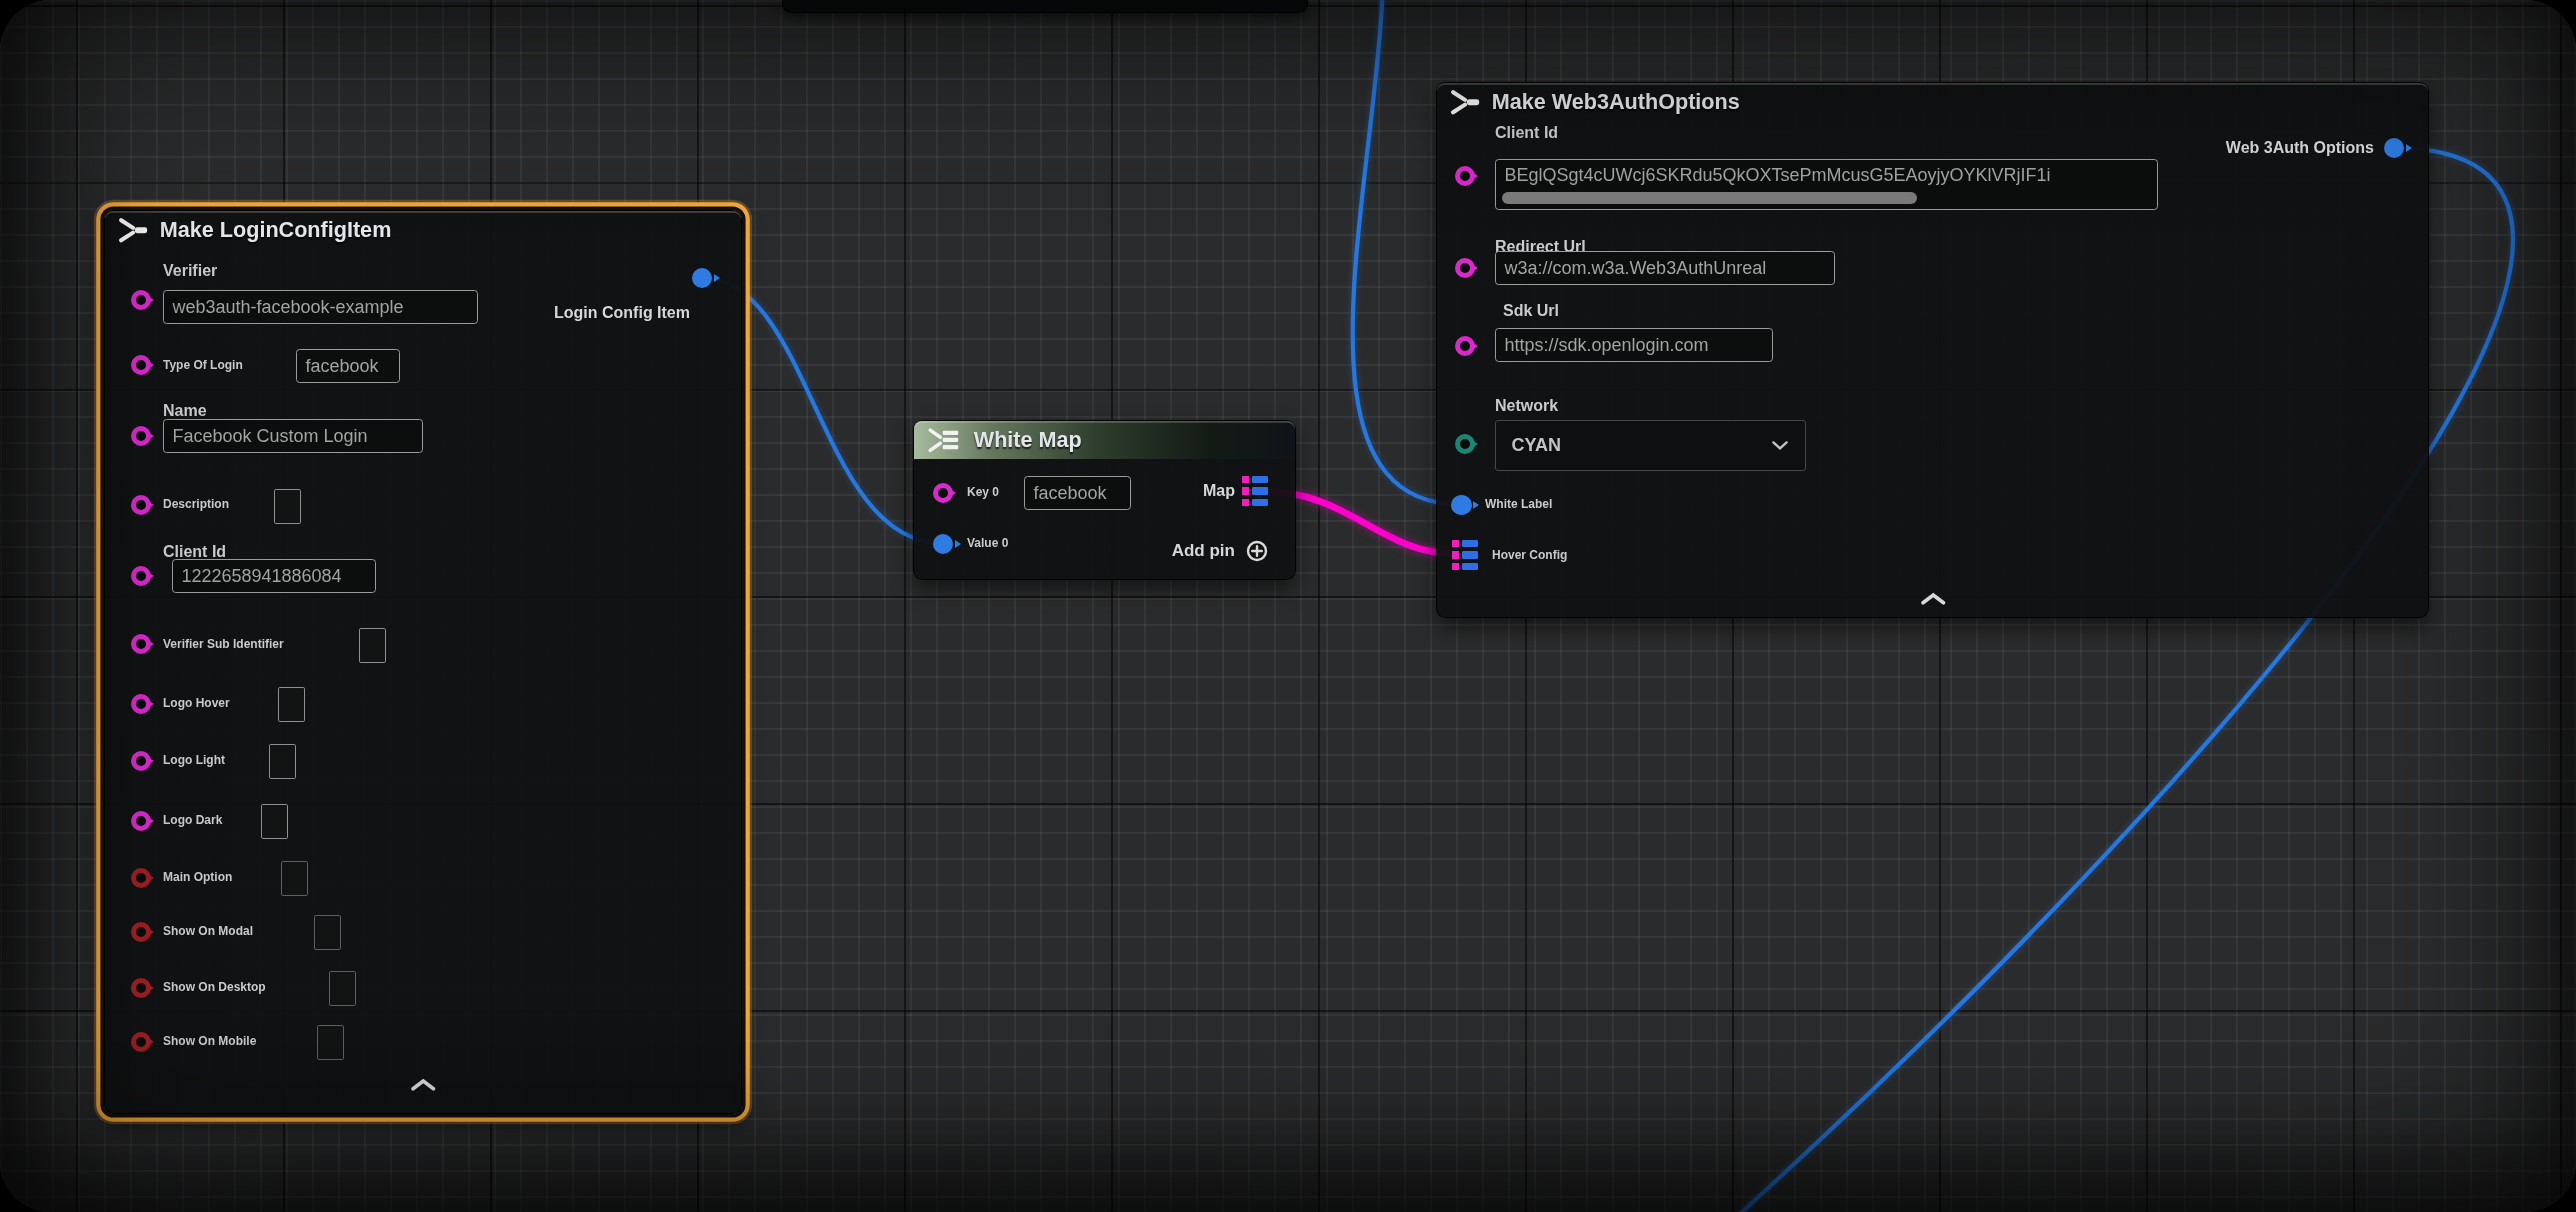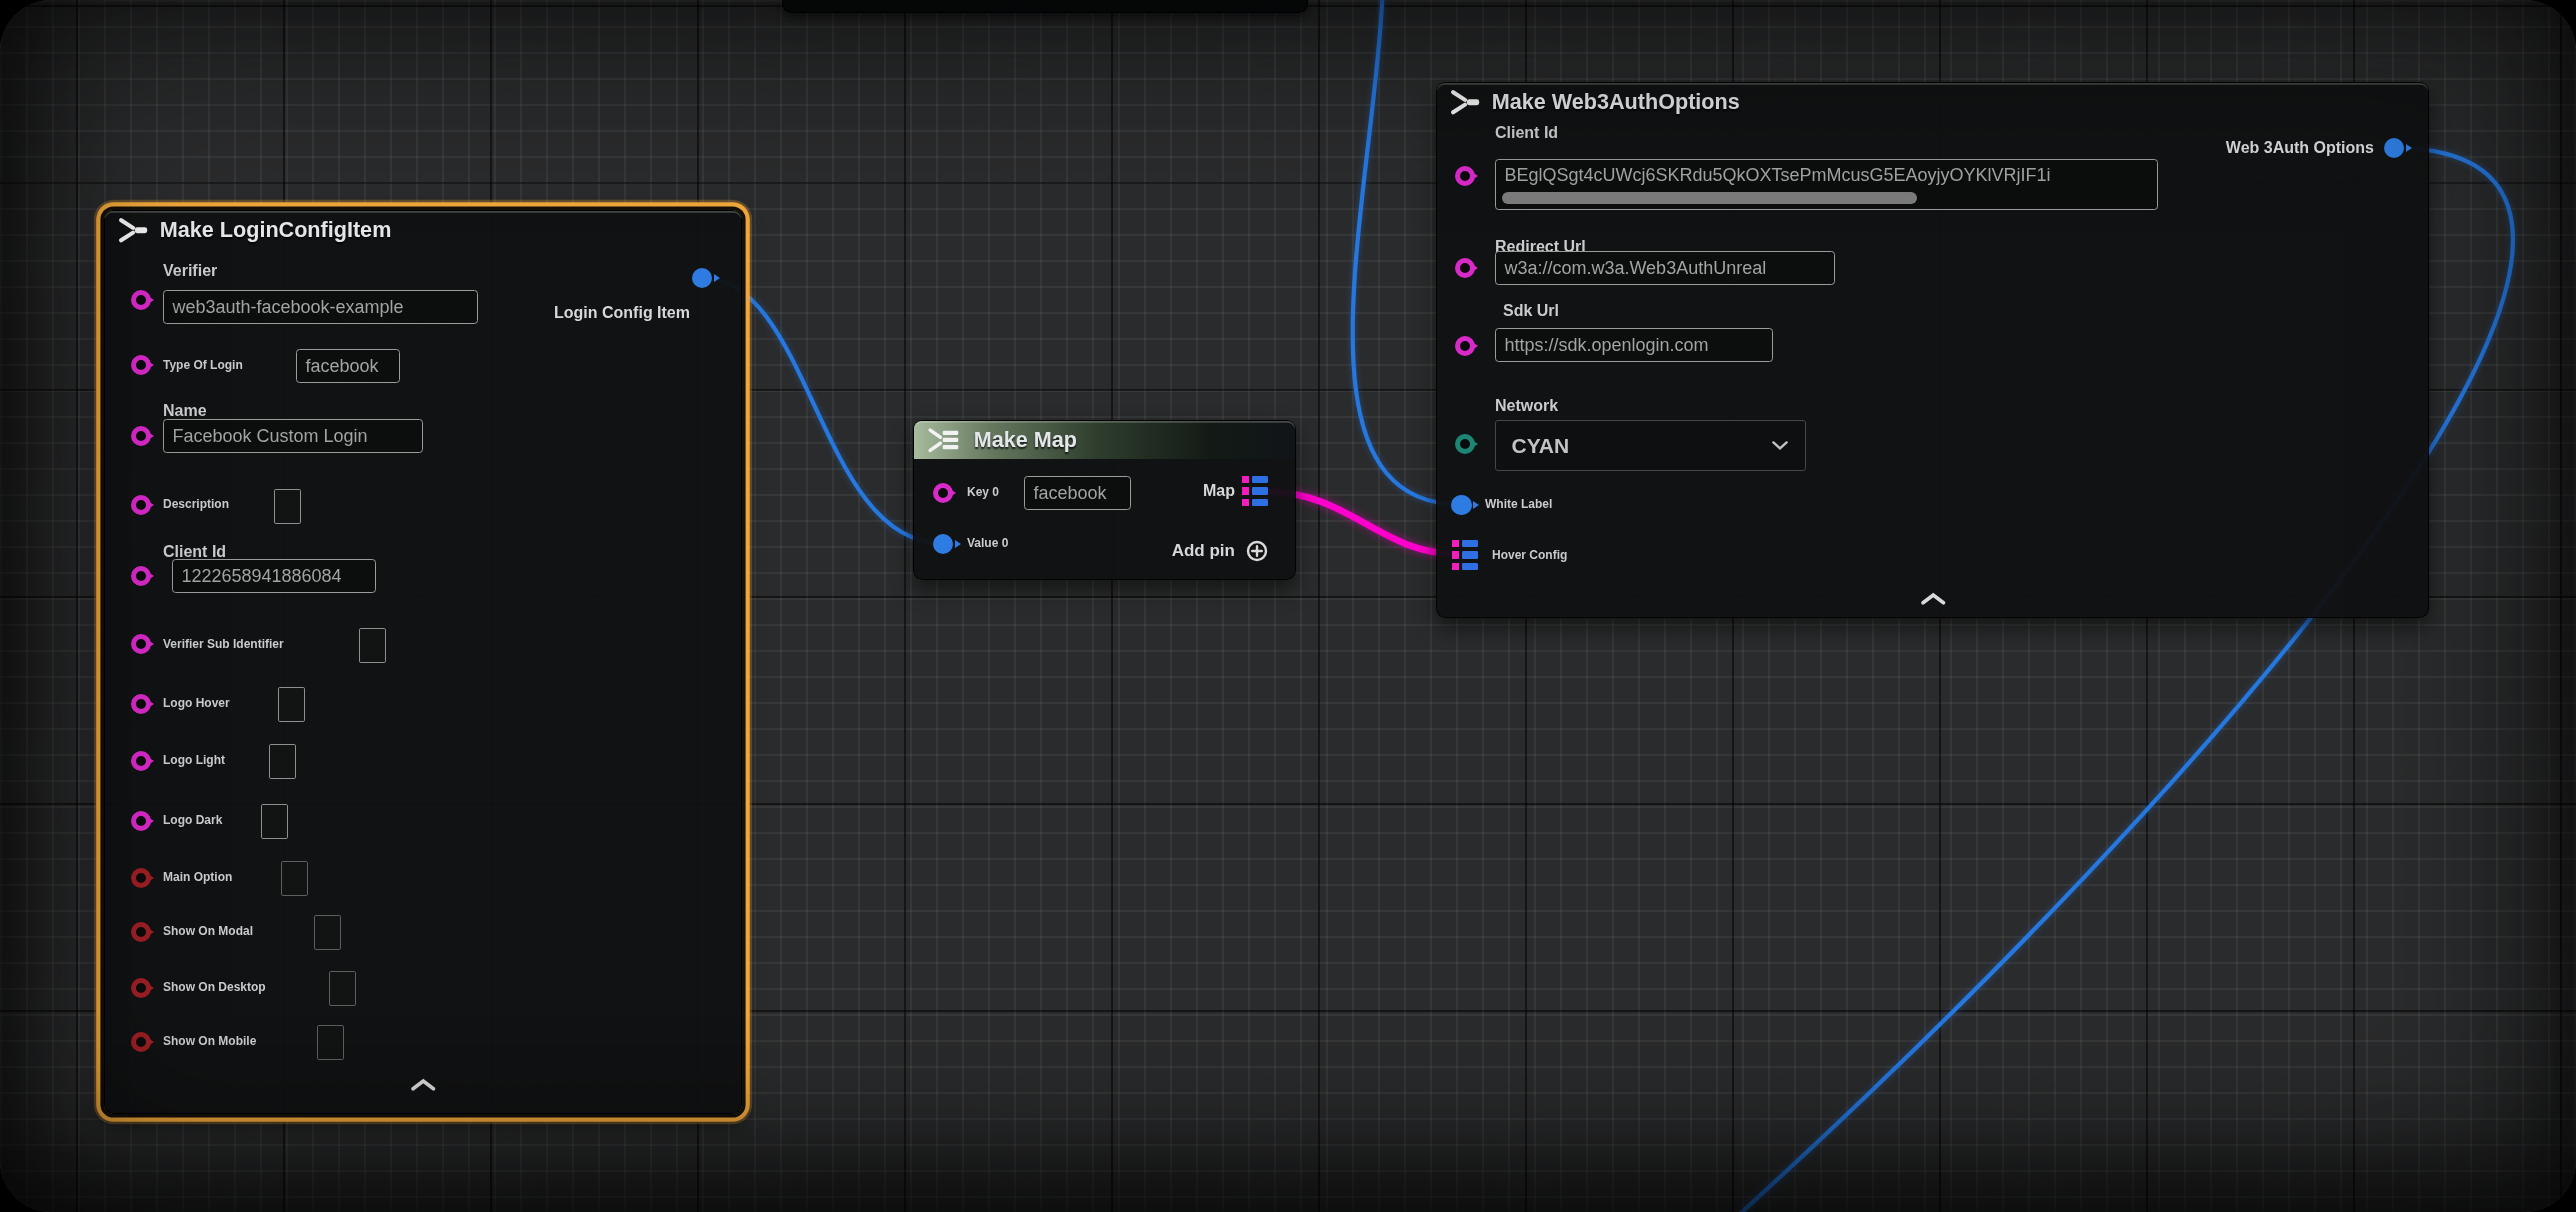--- a/index.html
+++ b/index.html
@@ -39,21 +39,21 @@
   .vbox{position:absolute;background:#0c0d0d;border:1.8px solid #9c9c9c;border-radius:3.6px;box-sizing:border-box;
     display:flex;align-items:center;padding:0 8.4px;font-size:18px;color:#a2a3a3;white-space:nowrap;overflow:hidden;}
   .chk{position:absolute;background:#121313;border:1.8px solid #8f8f8f;border-radius:1.8px;box-sizing:border-box;}
   .chk.dim{border-color:#5f5f5f;}
   .mappin{position:absolute;width:26.5px;height:32px;display:grid;grid-template-columns:7.2px 15.6px;
     grid-template-rows:7.2px 7.2px 7.2px;gap:4.2px 3px;}
   .mp{background:#F21DBD;}
   .mb{background:#2F6FE4;border-radius:1.2px;}
   .scrollthumb{position:absolute;left:6px;bottom:5.4px;width:415px;height:12px;background:#7b7b7b;border-radius:6px;}
   .dropdown{position:absolute;background:#0e0f10;border:1.8px solid #474747;border-radius:3px;box-sizing:border-box;
-    display:flex;align-items:center;justify-content:space-between;padding:0 15.6px;color:#c2c3c4;font-size:21px;font-weight:700;}
+    display:flex;align-items:center;justify-content:space-between;padding:0 15.6px;color:#c2c3c4;font-size:18px;font-weight:700;}
   .addpin{position:absolute;display:flex;align-items:center;gap:9.6px;font-size:17px;font-weight:700;color:#d6d7d8;}
   .collapse{position:absolute;}
 </style>
 </head>
 <body>
 
 <div class="viewport">
 
   <div class="offscreen-node" style="left:782px;top:-3.6px;width:524px;height:15.6px;"></div>
 
@@ -134,21 +134,21 @@
   </div>
 
   <div class="node" style="left:913px;top:420px;width:381px;height:158px;">
     <div class="hdr hdr-map">
       <svg width="37" height="26.5" viewBox="0 0 62 44">
         <path d="M7 5 L24 17 M7 39 L24 27" stroke="#f2f2f2" stroke-width="6" fill="none" stroke-linecap="round"></path>
         <rect x="28" y="6" width="26" height="7" rx="2" fill="#f2f2f2"></rect>
         <rect x="28" y="18" width="26" height="7" rx="2" fill="#f2f2f2"></rect>
         <rect x="28" y="30" width="26" height="7" rx="2" fill="#f2f2f2"></rect>
       </svg>
-      <span class="title">Make Map</span>
+      <span class="title">White Map</span>
     </div>
 
     <span class="pin ring" style="--c:#D829C9;left:19px;top:62px;"></span>
     <span class="plabel" style="left:53px;top:72px;">Key 0</span>
     <div class="vbox" style="left:110px;top:55px;width:107px;height:34px;">facebook</div>
 
     <span class="rlabel" style="right:60px;top:71px;">Map</span>
     <div class="mappin" style="left:328px;top:55px;">
       <span class="mp"></span>
         <span class="mb"></span>

